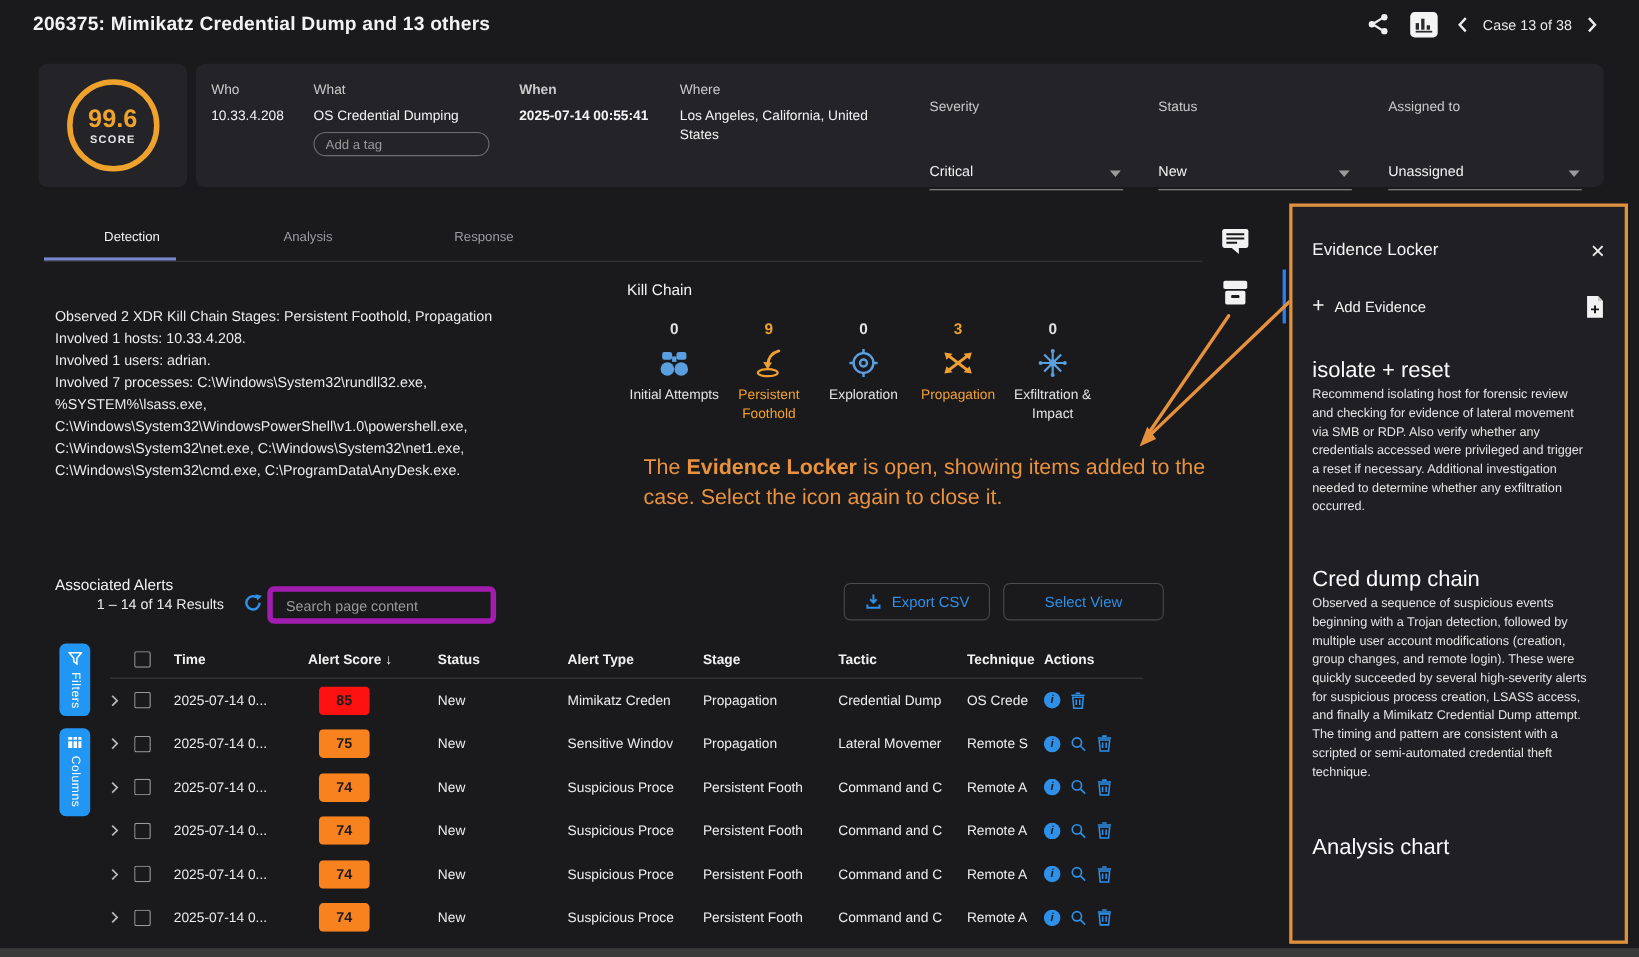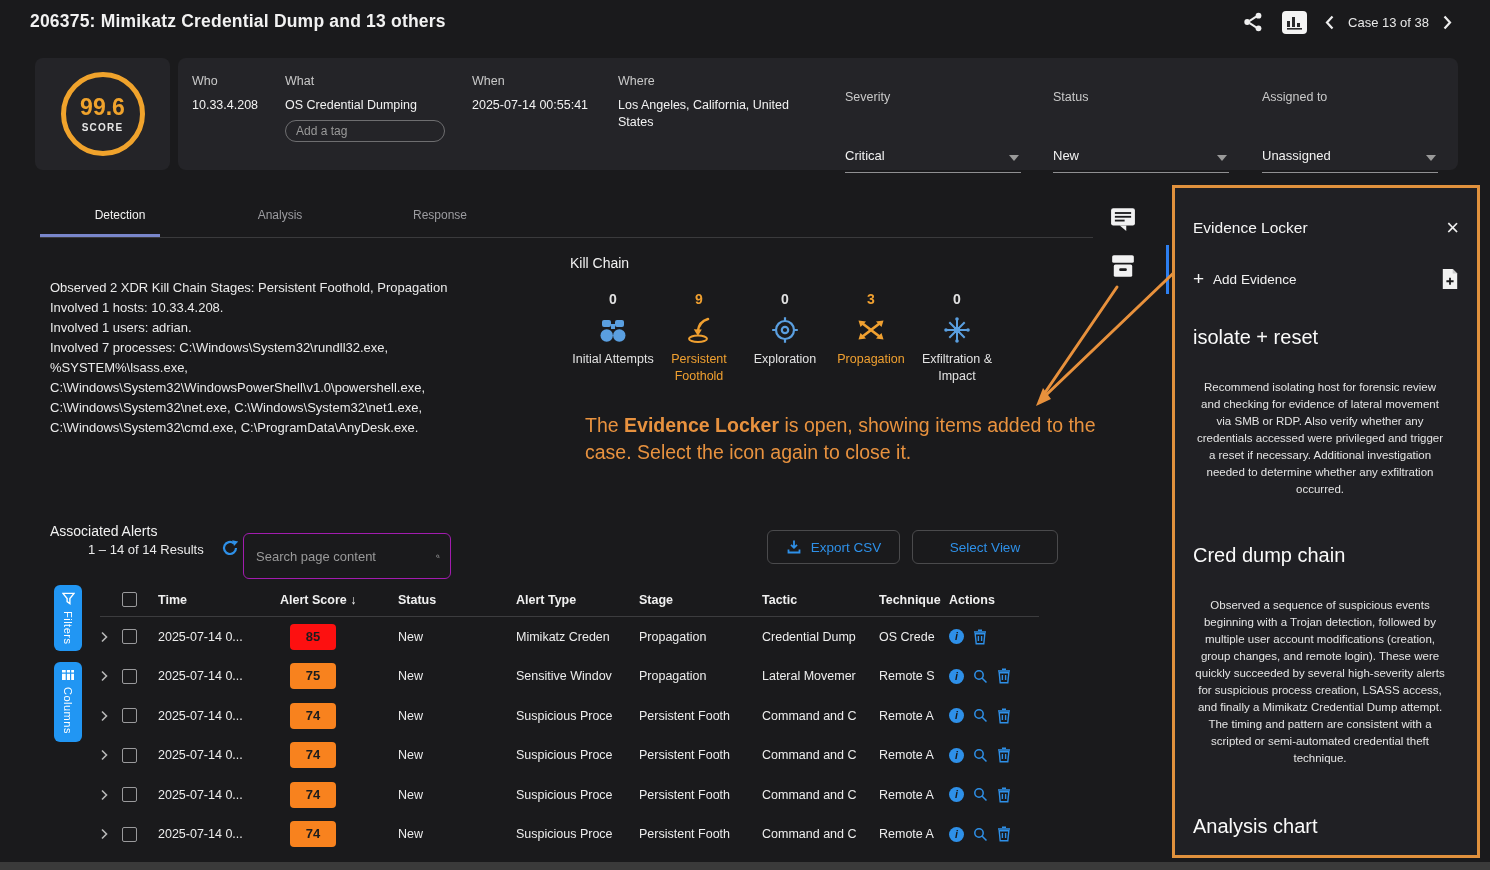--- a/index.html
+++ b/index.html
@@ -52,21 +52,21 @@
   .kc-label { margin-top:5px; font-size:12.5px; line-height:17px; color:#E2E2E2; }
   .kc-stage.hot .kc-label { color:#F0A030; }
   
   .annotation { position:absolute; left:585px; top:412px; width:556px; font-size:19.5px; line-height:27px; color:#E8923F; }
   .annotation b { font-weight:700; }
   .arrows { position:absolute; left:1000px; top:250px; width:210px; height:170px; pointer-events:none; }
   
   .alerts-title { position:absolute; left:50px; top:495px;margin-top:28px; }
   .results-text { position:absolute; left:88px; top:542px; font-size:13px; color:#EAEAEA; }
   .refresh-btn { position:absolute; left:221px; top:539px; }
-  .search-box { position:absolute; left:243px; top:533px; width:208px; height:46px; border:1px solid #a21caf; border-radius:6px; display:flex; align-items:center; }
+  .search-box { position:absolute; left:243px; top:533px; width:208px; height:34px; border:5px solid #a21caf; border-radius:6px; display:flex; align-items:center; }
   .search-box input { flex:1; background:transparent; border:none; outline:none; color:#E8E8E8; font-size:13px; padding:0 4px 0 12px; font-family:"Liberation Sans",sans-serif; }
   .search-box input::placeholder { color:#9A9A9A; }
   .search-box svg { margin-right:10px; }
   .btn-outline { position:absolute; height:34px; background:transparent; border:1px solid #4A4A4C; border-radius:6px; color:#2E90E8; font-size:13.5px; display:flex; align-items:center; justify-content:center; gap:9px; cursor:pointer; font-family:"Liberation Sans",sans-serif; }
   .export-btn { left:767px; top:530px; width:133px; }
   .select-view-btn { left:912px; top:530px; width:146px; }
   
   .vbtn { position:absolute; left:54px; width:28px; background:#2196F3; border:none; border-radius:6px; color:#FFF; cursor:pointer; display:flex; flex-direction:column; align-items:center; padding-top:7px; gap:6px; }
   .vbtn .vtext { writing-mode:vertical-rl; font-size:11px; letter-spacing:.5px; font-family:"Liberation Sans",sans-serif; }
   .filters-btn { top:585px; height:66px; }
@@ -89,21 +89,21 @@
   .evidence-panel { position:absolute; left:1172px; top:185px; width:308px; height:673px; background:#202024; border:3px solid #E0913D; }
   .ep-inner { padding:30px 18px 0 18px; }
   .ep-titlerow { display:flex; justify-content:space-between; align-items:center; }
   .ep-title { font-size:15.5px; color:#F5F5F5; }
   .ep-close { background:none; border:none; color:#F0F0F0; font-size:22px; line-height:20px; cursor:pointer; }
   .ep-addrow { margin-top:30px; display:flex; justify-content:space-between; align-items:center; }
   .ep-add { background:none; border:none; color:#F2F2F2; font-size:13.5px; cursor:pointer; display:flex; align-items:center; gap:9px; font-family:"Liberation Sans",sans-serif; }
   .ep-add .plus { font-size:19px; font-weight:400; }
   .ep-section { margin-top:36px; }
   .ep-h { font-size:20px; font-weight:400; color:#FAFAFA; }
-  .ep-body { margin-top:30px; width:254px; font-size:11.5px; line-height:17px; color:#E4E4E4;text-align:center; }
+  .ep-body { margin-top:2px; width:254px; font-size:11.5px; line-height:17px; color:#E4E4E4; }
   .bottom-strip { position:absolute; left:0; top:862px; width:1490px; height:8px; background:#3A3A3A; }
 </style>
 </head>
 <body>
 
 <div id="app">
 
   <div class="case-title">206375: Mimikatz Credential Dump and 13 others</div>
   <div class="hdr-right">
     <button class="icon-btn">
@@ -154,21 +154,21 @@
   <div class="info-bar">
     <div class="f" style="left:14px; top:16px;">
       <div class="f-label">Who</div>
       <div class="f-value">10.33.4.208</div>
     </div>
     <div class="f" style="left:107px; top:16px;">
       <div class="f-label">What</div>
       <div class="f-value">OS Credential Dumping</div>
       <input class="tag-input" placeholder="Add a tag" style="">
     </div>
-    <div class="f" style="left:294px; top:16px;">
+    <div class="f" style="left:294px; top:16px;font-weight:bold;">
       <div class="f-label">When</div>
       <div class="f-value">2025-07-14 00:55:41</div>
     </div>
     <div class="f" style="left:440px; top:16px; width:205px;">
       <div class="f-label">Where</div>
       <div class="f-value" style="white-space:normal;">Los Angeles, California, United States</div>
     </div>
     <div class="dd" style="left:667px; top:16px;">
       <div class="f-label">Severity</div>
       <div class="dd-value">Critical</div>

